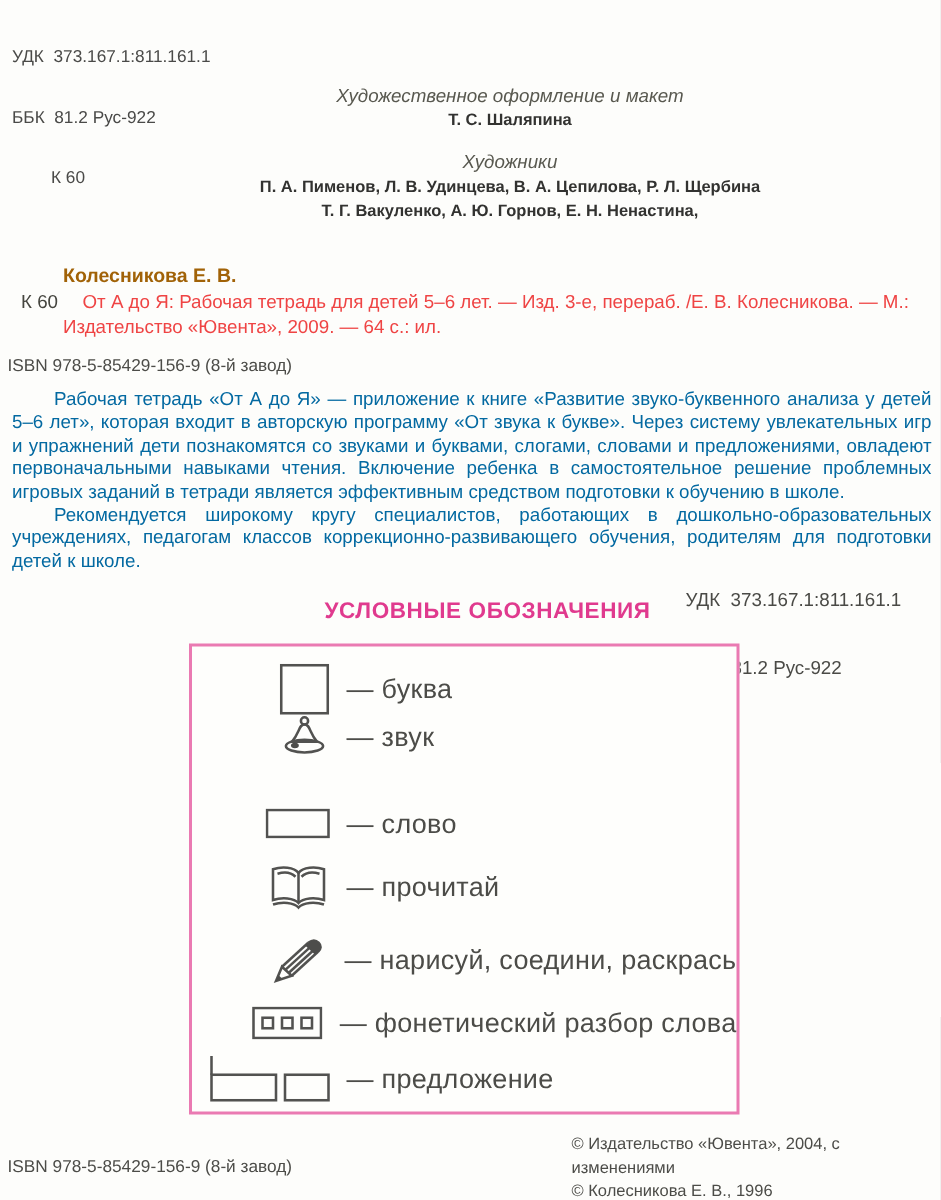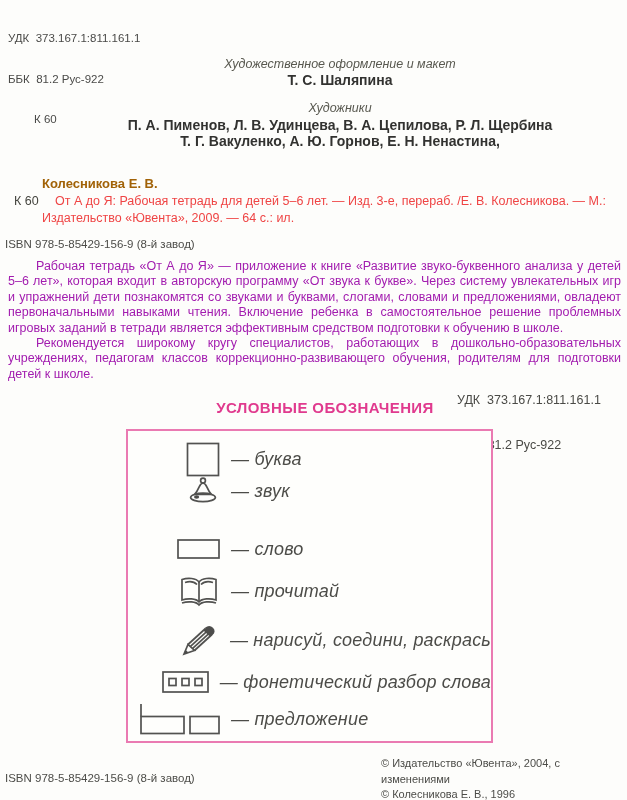--- a/index.html
+++ b/index.html
@@ -9,45 +9,45 @@
     font-family:"Liberation Sans", sans-serif; color:#3d3d3b;
   }
 
   
   .codes-top { position:absolute; left:8px; top:5px; font-size:11.5px; line-height:13.5px; color:#4a4a48; white-space:pre; }
   .codes-top .indent { padding-left:26px; }
 
   
   .credits { position:absolute; left:53px; top:57px; width:574px; text-align:center; }
   .credits .ital { font-style:italic; font-size:12.5px; color:#58584f; }
-  .credits .bold-line { font-weight:bold; font-size:14px; line-height:16px; color:#323230; }
+  .credits .bold-line { font-weight:bold; font-size:11px; line-height:16px; color:#323230; }
   .credits .designer { margin-top:1px; }
   .credits .artists-label { margin-top:13px; margin-bottom:2px; }
 
   
   .biblio-author { position:absolute; left:42px; top:176px; font-weight:bold; font-size:13px; color:#a16207; }
   .biblio-code { position:absolute; left:14px; top:194px; font-size:12.5px; color:#45453f; }
   .biblio-entry { position:absolute; left:42px; top:193px; width:580px; font-size:12.5px; line-height:16.5px; text-indent:13px; color:#ef4444; }
   .isbn-top { position:absolute; left:5px; top:238px; font-size:11.5px; color:#4c4c48; }
 
   
-  .annotation { position:absolute; left:8px; top:259px; width:613px; font-size:12.5px; line-height:15.4px; text-align:justify; color:#a21caf; }
+  .annotation { position:absolute; left:8px; top:259px; width:613px; font-size:12.5px; line-height:15.4px; text-align:justify; color:#0369a1; }
   .annotation p { margin:0; text-indent:28px; }
 
   
   .codes-right { position:absolute; left:457px; top:363px; font-size:12.5px; line-height:15px; color:#4a4a46; white-space:pre; }
 
   
   .legend-title { position:absolute; left:0; top:399px; width:650px; text-align:center;
     font-weight:bold; font-size:15px; letter-spacing:0.4px; color:var(--accent-pink, #e03a8e); }
   .legend-box { position:absolute; left:126px; top:429px; width:363px; height:310px;
     border:2px solid var(--box-border-pink, #ea7ab2); background:#fefefc; }
   .legend-row { position:absolute; left:0; width:100%; height:36px; display:flex; align-items:center; }
   .icon-cell { width:92px; display:flex; justify-content:flex-end; align-items:center; }
-  .legend-label { margin-left:11px; font-size:18px; letter-spacing:0.2px; color:#4c4c48; white-space:nowrap;font-style:italic; }
+  .legend-label { margin-left:11px; font-size:18px; letter-spacing:0.2px; color:#4c4c48; white-space:nowrap; }
   .legend-box svg { display:block; }
   .legend-box svg * { stroke:#525250; stroke-width:1.7; fill:none; }
   .legend-box svg .solid { fill:#4d4d4b; stroke:none; }
 
   
   .footer-isbn { position:absolute; left:5px; top:772px; font-size:11.5px; color:#4c4c48; }
   .footer-copy { position:absolute; left:381px; top:756px; font-size:11px; line-height:15.5px; color:#4c4c48; }
 </style>
 </head>
 <body>

